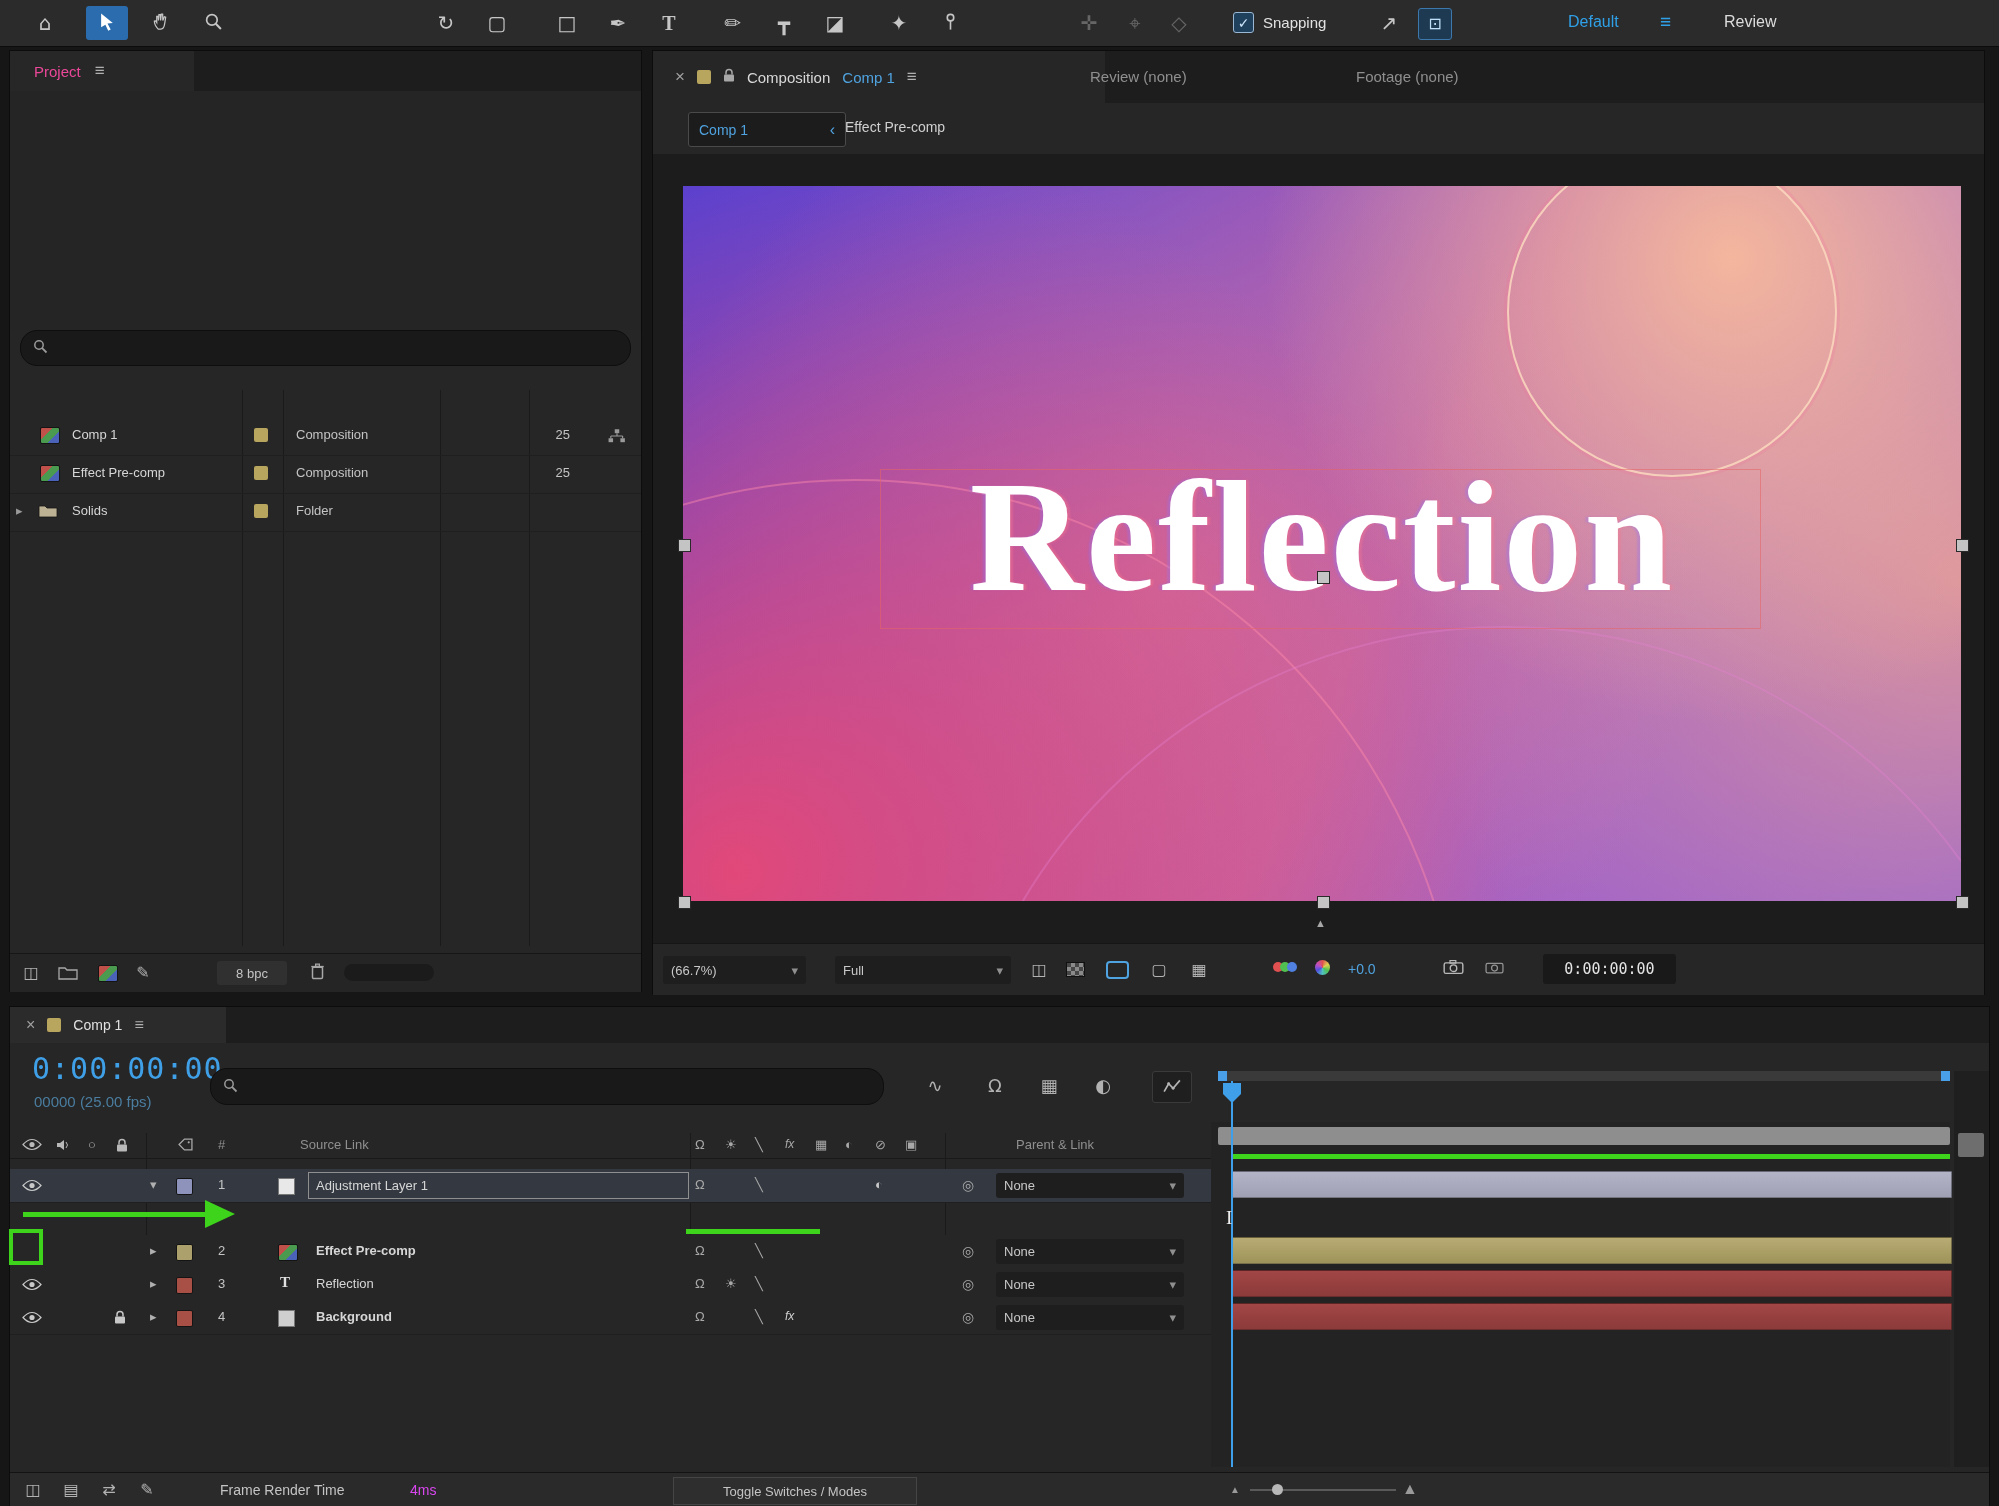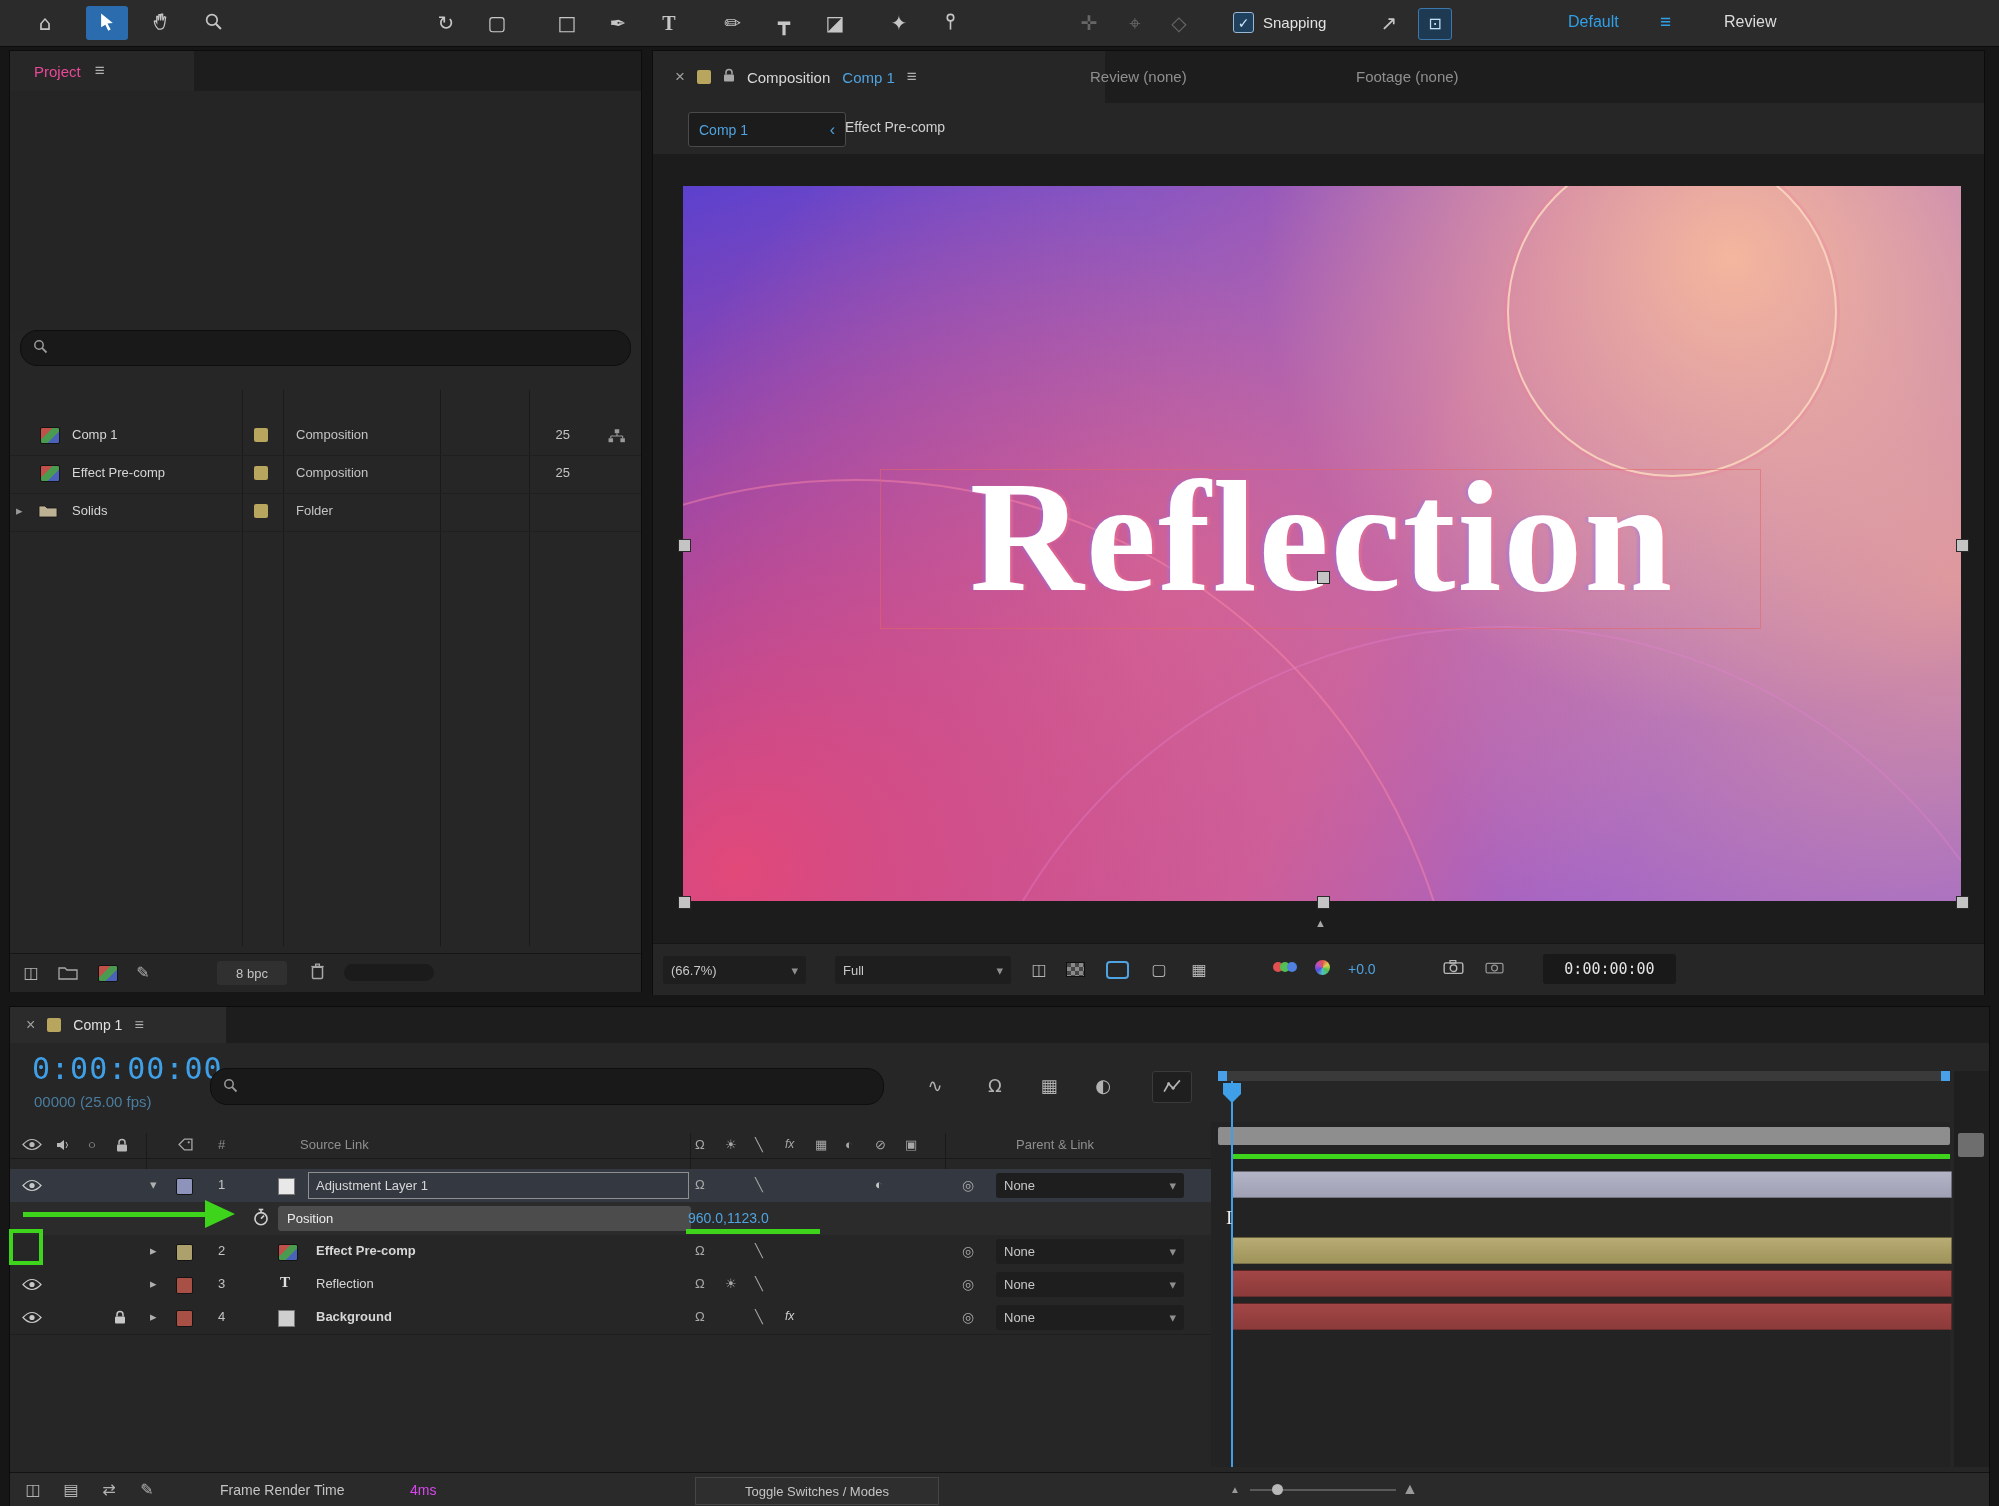--- a/index.html
+++ b/index.html
@@ -412,34 +412,20 @@
       <span class="abs" style="left:685px;top:8px;color:#a8a8a8;font-size:13px">Ω</span>
       <span class="abs" style="left:745px;top:8px;color:#a8a8a8;font-size:13px">╲</span>
       <span class="abs" style="left:865px;top:8px;color:#c8c8c8;font-size:13px">◐</span>
       <span class="abs" style="left:952px;top:8px;color:#a8a8a8;font-size:14px">◎</span>
       <div class="dd" style="left:986px;top:4px;width:172px;height:25px">
         <span>None</span>
         <span class="dim">▾</span>
       </div>
     </div>
 
-    <div class="tl-row" style="top:195px;background:#2b2b2b">
-      <span class="abs" style="left:243px;top:6px">
-        <svg width="16" height="19" viewBox="0 0 14 16">
-            <line x1="5" y1="1" x2="9" y2="1" stroke="#cfcfcf" stroke-width="1.4"></line>
-            <line x1="7" y1="1" x2="7" y2="3.2" stroke="#cfcfcf" stroke-width="1.4"></line>
-            <circle cx="7" cy="9" r="5.3" fill="none" stroke="#cfcfcf" stroke-width="1.4"></circle>
-            <line x1="7" y1="9" x2="9.6" y2="6.4" stroke="#cfcfcf" stroke-width="1.4"></line>
-          </svg>
-      </span>
-      <div class="abs" style="left:268px;top:4px;width:404px;height:25px;background:#4c4c4c;border-radius:3px;display:flex;align-items:center;padding-left:9px">
-        <span class="name-txt" style="color:#ececec">Position</span>
-      </div>
-      <span class="abs blue" style="left:678px;top:8px;font-size:14px">960.0,1123.0</span>
-    </div>
 
     <div class="tl-row" style="top:228px;background:#262626">
       <span class="abs" style="left:140px;top:8px;color:#b0b0b0">▸</span>
       <span class="swatch" style="left:166px;top:9px;background:#aca06c"></span>
       <span class="abs lbl" style="left:208px;top:8px">2</span>
       <span class="abs comp-ico" style="position:absolute;left:268px;top:9px"></span>
       <span class="abs name-txt" style="left:306px;top:8px;font-weight:bold">Effect Pre-comp</span>
       <span class="abs" style="left:685px;top:8px;color:#a8a8a8;font-size:13px">Ω</span>
       <span class="abs" style="left:745px;top:8px;color:#a8a8a8;font-size:13px">╲</span>
       <span class="abs" style="left:952px;top:8px;color:#a8a8a8;font-size:14px">◎</span>
@@ -508,21 +494,21 @@
     <div class="abs" style="left:1213px;top:76px;width:18px;height:20px;background:#3f9fe8;z-index:6;clip-path:polygon(0 0,100% 0,100% 55%,50% 100%,0 55%)"></div>
     <span class="abs" style="left:1216px;top:200px;z-index:7;color:#eeeeee;font-family:'Liberation Serif',serif;font-size:19px">I</span>
 
     <div class="abs" style="left:0;top:465px;width:1979px;height:34px;background:#2a2a2a;border-top:1px solid #131313">
       <span class="g abs" style="left:10px;top:6px">◫</span>
       <span class="g abs" style="left:48px;top:6px">▤</span>
       <span class="g abs" style="left:86px;top:6px">⇄</span>
       <span class="g abs" style="left:124px;top:6px">✎</span>
       <span class="abs lbl" style="left:210px;top:9px;font-size:14px">Frame Render Time</span>
       <span class="abs" style="left:400px;top:9px;font-size:14px;color:#d946ef">4ms</span>
-      <div class="abs" style="left:685px;top:4px;width:242px;height:26px;background:#2e2e2e;border:1px solid #454545;border-radius:0;display:flex;align-items:center;justify-content:center">
+      <div class="abs" style="left:663px;top:4px;width:242px;height:26px;background:#2e2e2e;border:1px solid #454545;border-radius:0;display:flex;align-items:center;justify-content:center">
         <span class="lbl">Toggle Switches / Modes</span>
       </div>
       <span class="abs" style="left:1220px;top:11px;color:#9a9a9a;font-size:10px">▲</span>
       <div class="abs" style="left:1240px;top:16px;width:146px;height:2px;background:#5a5a5a"></div>
       <div class="abs" style="left:1262px;top:11px;width:11px;height:11px;border-radius:50%;background:#b8b8b8"></div>
       <span class="abs" style="left:1392px;top:7px;color:#9a9a9a;font-size:16px">▲</span>
     </div>
   </div>
 
   <div class="abs green" style="left:23px;top:1212px;width:182px;height:5px;z-index:50"></div>

